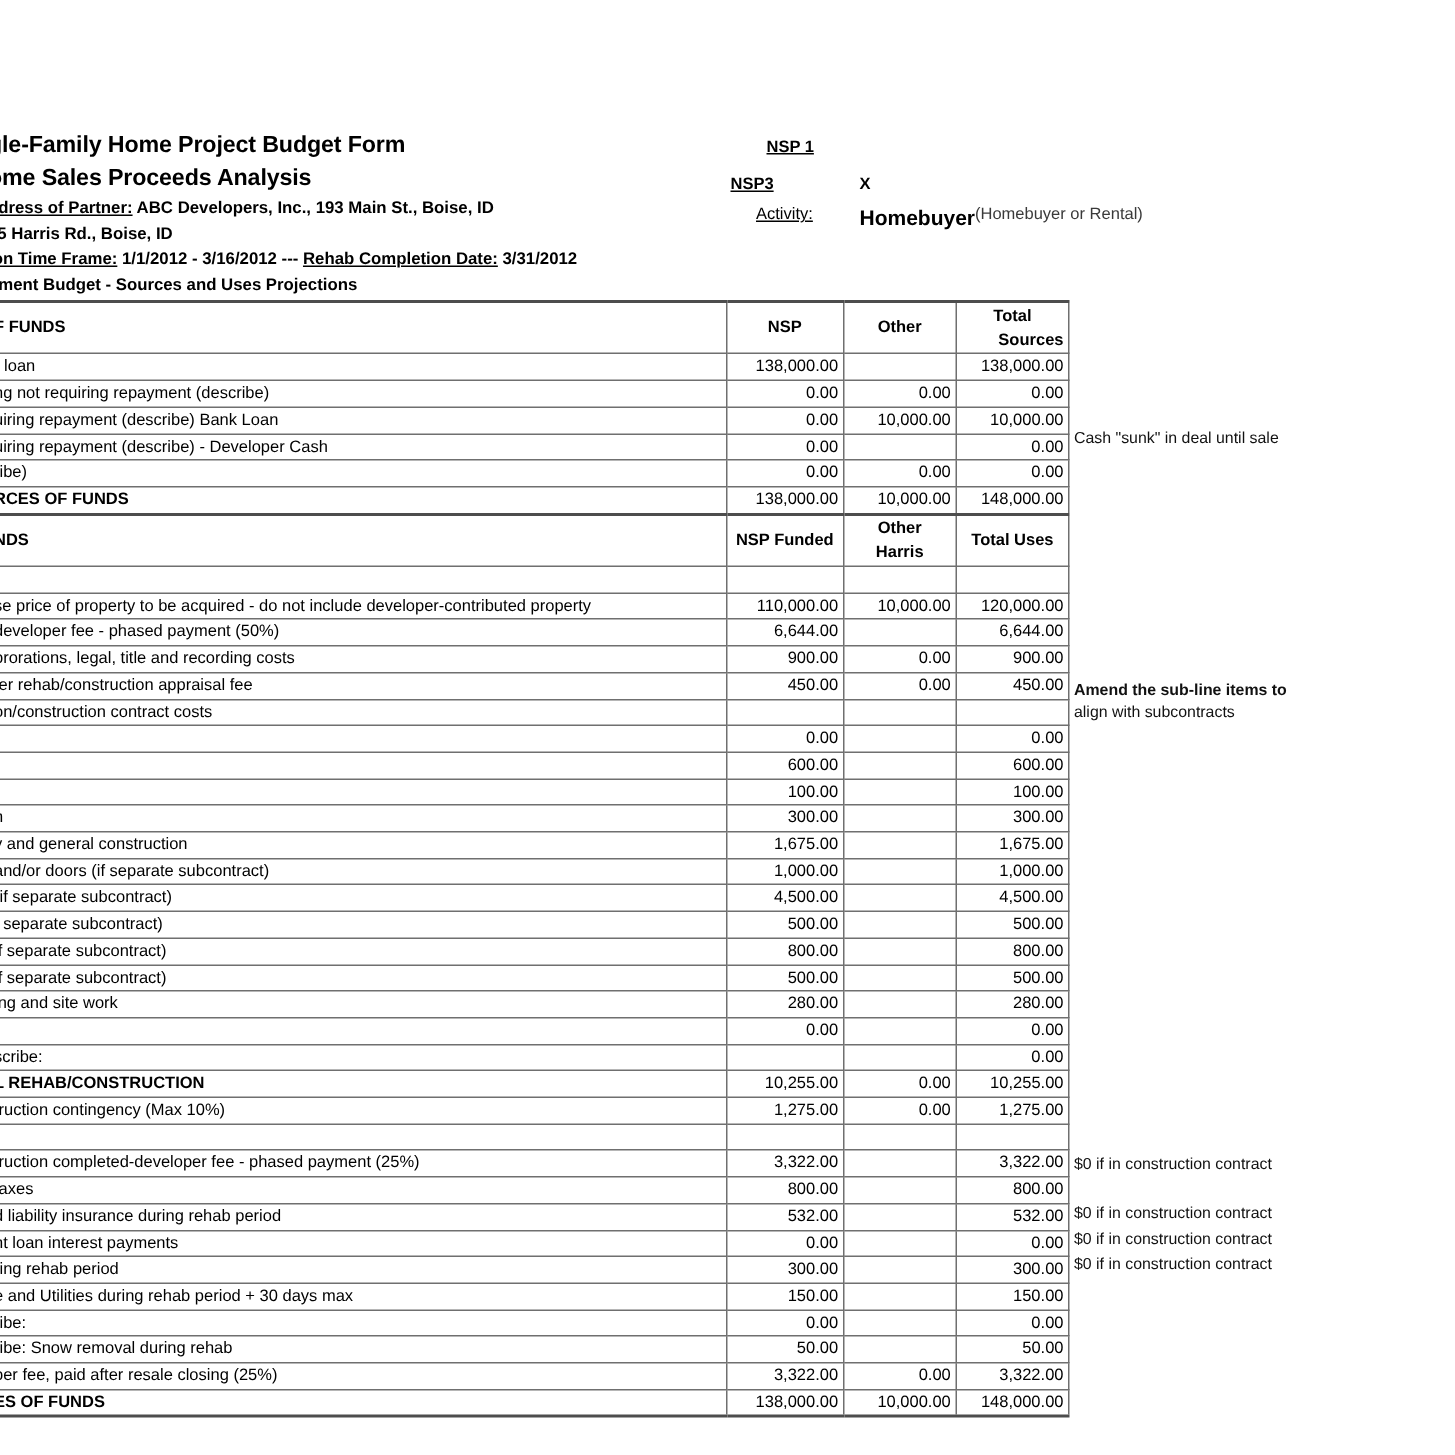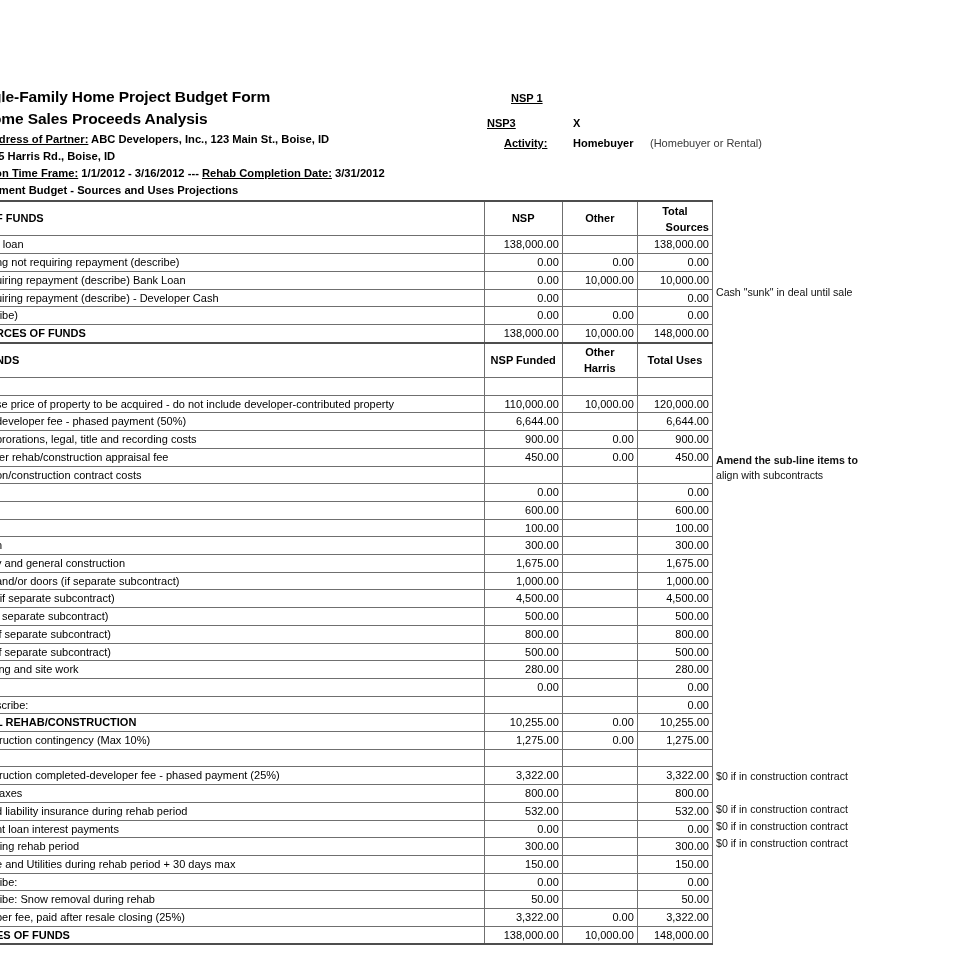--- a/index.html
+++ b/index.html
@@ -17,22 +17,22 @@
   .t1{left:-8px;top:88px;font-size:15.5px;font-weight:bold;letter-spacing:-0.1px;}
   .t2{left:-8px;top:110px;font-size:15.5px;font-weight:bold;letter-spacing:-0.1px;}
   .t3{left:-8px;top:133px;font-size:11.2px;font-weight:bold;}
   .t4{left:-8px;top:150px;font-size:11.2px;font-weight:bold;}
   .t5{left:-8px;top:167px;font-size:11.2px;font-weight:bold;}
   .t6{left:-8px;top:184px;font-size:11.2px;font-weight:bold;}
   .u{text-decoration:underline;}
   .nsp1{left:511px;top:92px;font-size:11px;font-weight:bold;text-decoration:underline;}
   .nsp3{left:487px;top:117px;font-size:11px;font-weight:bold;text-decoration:underline;}
   .nsp3x{left:573px;top:117px;font-size:11px;font-weight:bold;}
-  .actlbl{left:504px;top:137px;font-size:11px;font-weight:bold;text-decoration:underline;}
-  .actval{left:573px;top:137px;font-size:11px;font-weight:bold;}
+  .actlbl{left:504px;top:137px;font-size:11px;font-weight:normal;text-decoration:underline;}
+  .actval{left:573px;top:137px;font-size:14px;font-weight:bold;}
   .actnote{left:650px;top:137px;font-size:11px;color:#3a3a3a;}
 
   
   #grid{position:absolute;left:-8px;top:200px;width:721px;}
   table.sheet{border-collapse:collapse;table-layout:fixed;width:721px;}
   table.sheet td{
     font-size:11px;
     padding:0 3px;
     height:16.7px;
     line-height:16.7px;
@@ -65,21 +65,21 @@
 </head>
 <body>
 
 <div id="sheet">
 
   <div class="hdr t1">gle-Family Home Project Budget Form</div>
   <div class="hdr t2">ome Sales Proceeds Analysis</div>
 
   <div class="hdr t3">
     <span class="u">ddress of Partner:</span>
-    <span>ABC Developers, Inc., 123 Main St., Boise, ID</span>
+    <span>ABC Developers, Inc., 193 Main St., Boise, ID</span>
   </div>
 
   <div class="hdr t4">25 Harris Rd., Boise, ID</div>
 
   <div class="hdr t5">
     <span class="u">ion Time Frame:</span>
     <span>1/1/2012 - 3/16/2012 ---</span>
     <span class="u">Rehab Completion Date:</span>
     <span>3/31/2012</span>
   </div>

